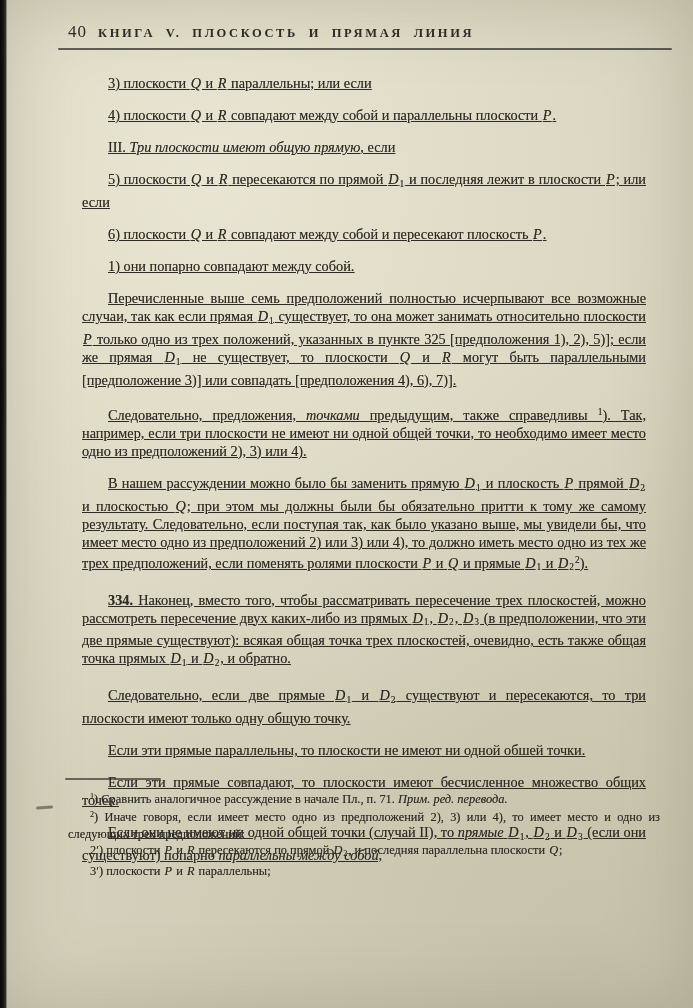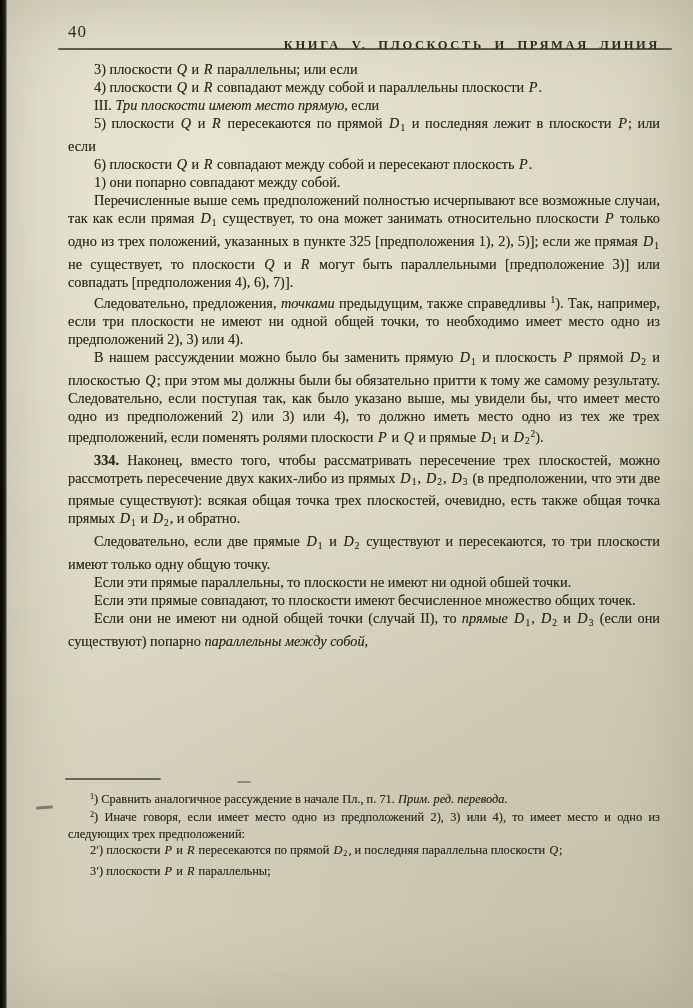--- a/index.html
+++ b/index.html
@@ -22,38 +22,38 @@
   .left-edge {
     position: absolute; left: 0; top: 0; bottom: 0; width: 7px;
     background: linear-gradient(90deg, #060604, #1b1913 55%, #3d3a2e 85%, rgba(61,58,46,0));
   }
   .header { position: absolute; top: 22px; left: 68px; width: 592px; height: 24px; }
   .pagenum {
     position: absolute; left: 0; top: 0;
     font-size: 17px; letter-spacing: 1px;
   }
   .header-title {
-    position: absolute; left: 30px; right: 0; top: 16px;
-    text-align: right;
+    position: absolute; left: 30px; right: 0; top: 4px;
+    text-align: left;
     font-size: 12.5px; font-weight: bold;
     letter-spacing: 2.6px; word-spacing: 5px;
     white-space: nowrap;
   }
   .header-rule {
     position: absolute; left: 58px; top: 48px; width: 614px; height: 2px;
     background: var(--ink, #2d2b24); opacity: 0.72;
     border-radius: 1px;
   }
   .body-text {
     position: absolute; left: 68px; top: 60px; width: 592px;
     font-size: 14.3px; line-height: 18.1px;
     text-align: justify;
     text-shadow: 0 0 0.5px rgba(45,43,36,0.55);
   }
-  .body-text p { margin: 0; text-indent: 26px; }
+  .body-text p { margin: 14px; text-indent: 26px; text-decoration: underline; }
   .footnote-rule {
     position: absolute; left: 65px; top: 778px; width: 96px; height: 2px;
     background: var(--ink, #2d2b24); opacity: 0.65; border-radius: 1px;
   }
   .footnotes {
     position: absolute; left: 68px; top: 789px; width: 592px;
     font-size: 12.4px; line-height: 16.3px;
     text-align: justify;
     text-shadow: 0 0 0.4px rgba(45,43,36,0.5);
   }
@@ -80,21 +80,21 @@
 
   <div class="header">
     <span class="pagenum">40</span>
     <div class="header-title">КНИГА V. ПЛОСКОСТЬ И ПРЯМАЯ ЛИНИЯ</div>
   </div>
   <div class="header-rule"></div>
 
   <div class="body-text" id="body-text">
       <p>3) плоскости <span class="r-v">Q</span> и <span class="r-v">R</span> параллельны; или если</p>
       <p>4) плоскости <span class="r-v">Q</span> и <span class="r-v">R</span> совпадают между собой и параллельны плоскости <span class="r-v">P</span>.</p>
-      <p>III. <span class="r-i">Три плоскости имеют место прямую</span>, если</p>
+      <p>III. <span class="r-i">Три плоскости имеют общую прямую</span>, если</p>
       <p>5) плоскости <span class="r-v">Q</span> и <span class="r-v">R</span> пересекаются по прямой <span class="r-v">D</span><span class="r-sub">1</span> и последняя лежит в плоскости <span class="r-v">P</span>; или если</p>
       <p>6) плоскости <span class="r-v">Q</span> и <span class="r-v">R</span> совпадают между собой и пересекают плоскость <span class="r-v">P</span>.</p>
       <p>1) они попарно совпадают между собой.</p>
       <p>Перечисленные выше семь предположений полностью исчерпывают все возможные случаи, так как если прямая <span class="r-v">D</span><span class="r-sub">1</span> существует, то она может занимать относительно плоскости <span class="r-v">P</span> только одно из трех положений, указанных в пункте 325 [предположения 1), 2), 5)]; если же прямая <span class="r-v">D</span><span class="r-sub">1</span> не существует, то плоскости <span class="r-v">Q</span> и <span class="r-v">R</span> могут быть параллельными [предположение 3)] или совпадать [предположения 4), 6), 7)].</p>
       <p>Следовательно, предложения, <span class="r-i">точками</span> предыдущим, также справедливы <span class="r-sup">1</span>). Так, например, если три плоскости не имеют ни одной общей точки, то необходимо имеет место одно из предположений 2), 3) или 4).</p>
       <p>В нашем рассуждении можно было бы заменить прямую <span class="r-v">D</span><span class="r-sub">1</span> и плоскость <span class="r-v">P</span> прямой <span class="r-v">D</span><span class="r-sub">2</span> и плоскостью <span class="r-v">Q</span>; при этом мы должны были бы обязательно притти к тому же самому результату. Следовательно, если поступая так, как было указано выше, мы увидели бы, что имеет место одно из предположений 2) или 3) или 4), то должно иметь место одно из тех же трех предположений, если поменять ролями плоскости <span class="r-v">P</span> и <span class="r-v">Q</span> и прямые <span class="r-v">D</span><span class="r-sub">1</span> и <span class="r-v">D</span><span class="r-sub">2</span><span class="r-sup">2</span>).</p>
       <p><span class="r-b">334.</span> Наконец, вместо того, чтобы рассматривать пересечение трех плоскостей, можно рассмотреть пересечение двух каких-либо из прямых <span class="r-v">D</span><span class="r-sub">1</span>, <span class="r-v">D</span><span class="r-sub">2</span>, <span class="r-v">D</span><span class="r-sub">3</span> (в предположении, что эти две прямые существуют): всякая общая точка трех плоскостей, очевидно, есть также общая точка прямых <span class="r-v">D</span><span class="r-sub">1</span> и <span class="r-v">D</span><span class="r-sub">2</span>, и обратно.</p>
       <p>Следовательно, если две прямые <span class="r-v">D</span><span class="r-sub">1</span> и <span class="r-v">D</span><span class="r-sub">2</span> существуют и пересекаются, то три плоскости имеют только одну общую точку.</p>
       <p>Если эти прямые параллельны, то плоскости не имеют ни одной обшей точки.</p>
       <p>Если эти прямые совпадают, то плоскости имеют бесчисленное множество общих точек.</p>

